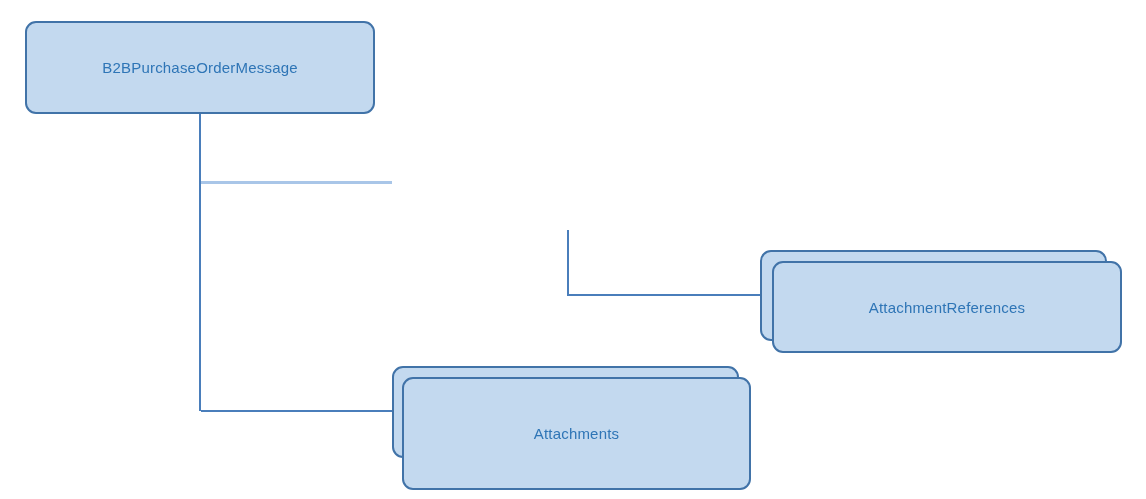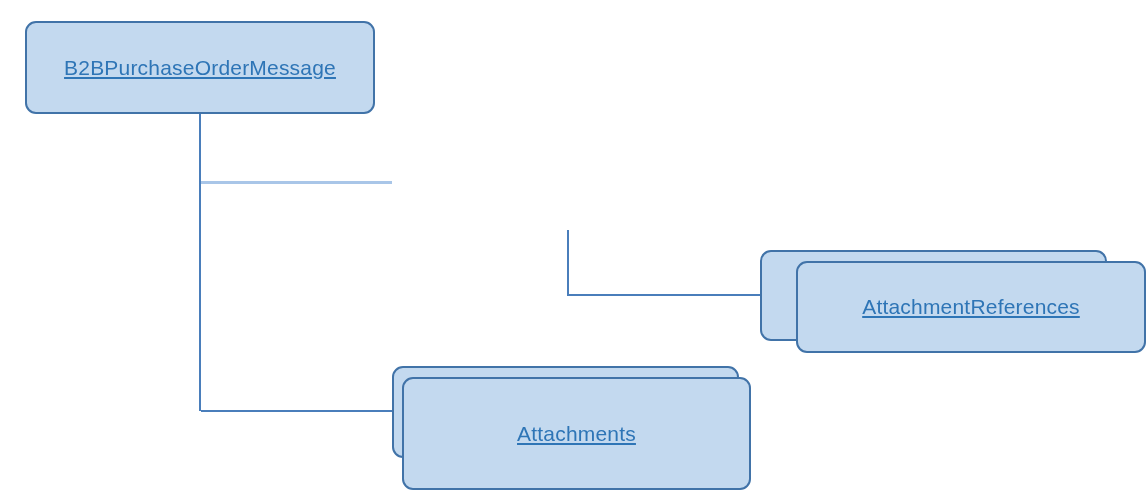--- a/index.html
+++ b/index.html
@@ -28,38 +28,37 @@
     position: absolute;
     background: var(--node-fill);
     border: 2px solid var(--node-border);
     border-radius: 11px;
     display: flex;
     align-items: center;
     justify-content: center;
   }
   .node-label {
     color: var(--node-text);
-    font-size: 21px;
+    font-size: 15px;
     letter-spacing: 0.2px;
     white-space: nowrap;
-    text-decoration: underline;
   }
   .conn {
     position: absolute;
     background: var(--connector);
   }
   .conn.light {
     background: var(--connector-light);
   }
 
   
   #node-b2b-purchase-order-message { left: 25px;  top: 21px;  width: 350px; height: 93px; }
   #node-b2b-purchase-order         { left: 392px; top: 134px; width: 351px; height: 96px; }
   #node-attachment-references-back { left: 760px; top: 250px; width: 347px; height: 91px; }
-  #node-attachment-references      { left: 796px; top: 261px; width: 350px; height: 92px; }
+  #node-attachment-references      { left: 772px; top: 261px; width: 350px; height: 92px; }
   #node-attachments-back           { left: 392px; top: 366px; width: 347px; height: 92px; }
   #node-attachments                { left: 402px; top: 377px; width: 349px; height: 113px; }
 
   
   #conn-trunk-vertical        { left: 199px; top: 114px; width: 2px;  height: 297px; }
   #conn-branch-purchase-order { left: 201px; top: 181px; width: 191px; height: 3px; }
   #conn-branch-attachments    { left: 201px; top: 410px; width: 191px; height: 2px; }
   #conn-po-vertical           { left: 567px; top: 230px; width: 2px;  height: 66px; }
   #conn-branch-attref         { left: 569px; top: 294px; width: 191px; height: 2px; }
 </style>

